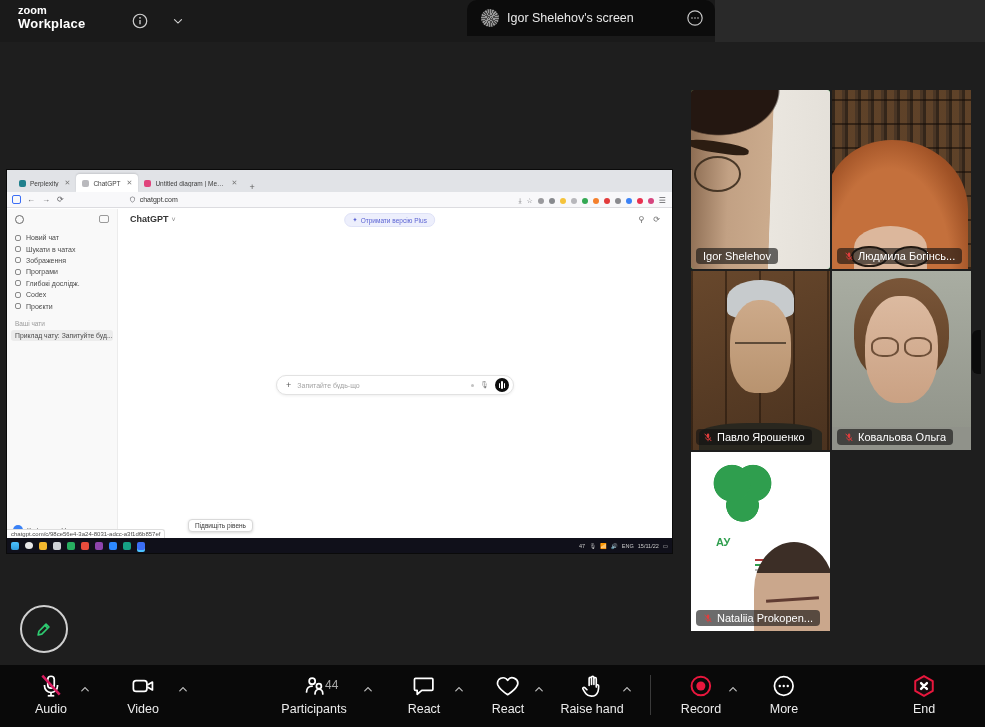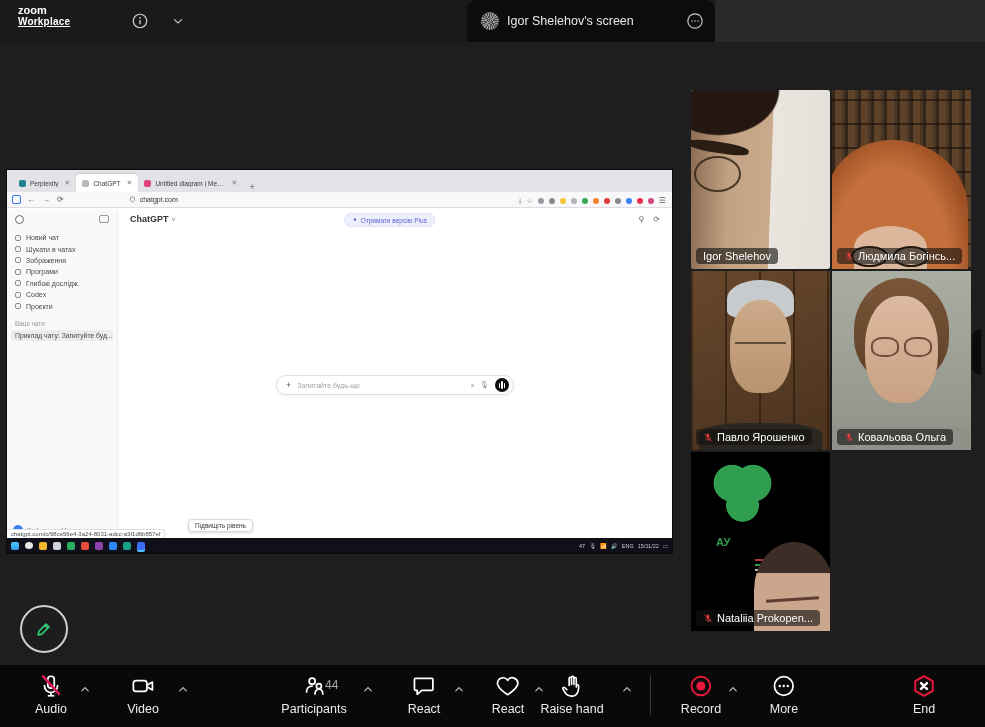--- a/index.html
+++ b/index.html
@@ -4,26 +4,26 @@
 <style>
   * { margin:0; padding:0; box-sizing:border-box; }
   html,body { width:985px; height:727px; overflow:hidden; background:#1e1e1e;
     font-family:"Liberation Sans", sans-serif; -webkit-font-smoothing:antialiased; }
 
   
   #topbar { position:absolute; left:0; top:0; width:985px; height:42px; background:#1a1a1a; }
   #topbar-right { position:absolute; left:715px; top:0; width:270px; height:42px; background:#292929; }
   #logo { position:absolute; left:18px; top:5px; color:#fff; line-height:1.05; }
   #logo .l1 { font-size:11px; font-weight:700; display:block; }
-  #logo .l2 { font-size:10px; font-weight:700; display:block; letter-spacing:.2px;text-decoration:underline; }
+  #logo .l2 { font-size:13px; font-weight:700; display:block; letter-spacing:.2px; }
   .tb-icon { position:absolute; top:9px; display:flex; align-items:center; justify-content:center;
     width:24px; height:24px; cursor:pointer; }
   #meeting-tab { position:absolute; left:213px; top:0; height:42px; display:flex; align-items:center;
     gap:8px; color:#ececec; font-size:13px; padding:0 10px; }
-  #screen-tab { position:absolute; left:467px; top:0; width:248px; height:42px; background:#0c0c0c;
+  #screen-tab { position:absolute; left:467px; top:0; width:248px; height:36px; background:#0c0c0c;
     border-radius:10px 10px 0 0; display:flex; align-items:center; padding:0 10px 0 14px; gap:8px; }
   #screen-tab .avatar { width:18px; height:18px; border-radius:50%; flex:0 0 18px;
     background:repeating-conic-gradient(#9a9a9a 0 9deg, #4a4a4a 9deg 18deg); }
   #screen-tab .stitle { color:#e9e9e9; font-size:12.5px; flex:1; white-space:nowrap; overflow:hidden; }
 
   
   #stage { position:absolute; left:0; top:42px; width:985px; height:623px; background:#1e1e1e; }
 
   
   #share { position:absolute; left:7px; top:128px; width:665px; height:383px; background:#fff;
@@ -144,21 +144,21 @@
   .v-pavlo .glass { left:32%; top:37%; width:36%; height:4%; border-bottom:2px solid rgba(40,30,20,.65); }
   .v-pavlo .body { left:6%; bottom:0; width:88%; height:15%; background:#29271f; border-radius:40% 40% 0 0; }
   .v-kova { background:linear-gradient(#a9ada2,#8f9288); }
   .v-kova .hair { left:16%; top:4%; width:68%; height:58%; background:linear-gradient(#7a5639,#5f4026);
     border-radius:50% 50% 42% 42%; }
   .v-kova .face { left:24%; top:14%; width:52%; height:60%; background:linear-gradient(#dcbaa0,#caa183);
     border-radius:46% 46% 44% 44%; }
   .v-kova .g1 { left:28%; top:37%; width:20%; height:11%; border:2px solid rgba(92,62,40,.85); border-radius:42%; }
   .v-kova .g2 { left:52%; top:37%; width:20%; height:11%; border:2px solid rgba(92,62,40,.85); border-radius:42%; }
   .v-kova .body { left:0; bottom:0; width:100%; height:13%; background:#90928a; }
-  .v-nata { background:#000000; }
+  .v-nata { background:#ffffff; }
   .v-nata .logo { left:10%; top:2%; width:54%; height:48%;
     background:radial-gradient(circle at 36% 32%,#2f9e4e 0 24%,transparent 25%),
       radial-gradient(circle at 64% 32%,#2f9e4e 0 24%,transparent 25%),
       radial-gradient(circle at 50% 58%,#2f9e4e 0 26%,transparent 27%); }
   .v-nata .logotx { left:18%; top:47%; color:#2f9e4e; font-size:11px; font-weight:700; }
   .v-nata .bars { left:46%; top:60%; width:26%; height:2px; background:#b03a3a; box-shadow:0 5px 0 #2f9e4e, 0 10px 0 #b8b8b8; }
   .v-nata .head { right:-3%; bottom:-4%; width:58%; height:54%; border-radius:50% 50% 0 0;
     background:linear-gradient(#3c2e26 0 32%,#caa78c 32%); }
   .v-nata .glass { right:8%; bottom:17%; width:38%; height:3px; background:rgba(70,34,28,.8); transform:rotate(-4deg); }
 
@@ -520,21 +520,21 @@
       <path d="M12 20s-7.3-4.6-9.1-8.9A5.1 5.1 0 0 1 12 6.7 5.1 5.1 0 0 1 21.1 11C19.3 15.4 12 20 12 20z" stroke="#fff" stroke-width="1.6" fill="none" stroke-linejoin="round"></path>
     </svg>
     <span class="clabel">React</span>
   </div>
   <div class="chevbtn" style="left:539px">
     <svg width="13" height="13" viewBox="0 0 24 24">
         <path d="M6 14.5l6-6 6 6" stroke="#b9b9b9" stroke-width="2.4" fill="none" stroke-linecap="round"></path>
       </svg>
   </div>
 
-  <div class="ctl" style="left:572px">
+  <div class="ctl" style="left:592px">
     <svg width="26" height="26" viewBox="0 0 24 24">
       <path d="M9 11.5V5a1.1 1.1 0 0 1 2.2 0v5.5m0-6.3a1.1 1.1 0 0 1 2.2 0v6.3m0-5.2a1.1 1.1 0 0 1 2.2 0V13m0-1.2a1.1 1.1 0 0 1 2.2.3c0 .9-.1 3.4-.6 4.9a6.4 6.4 0 0 1-6.1 4.4c-2.5 0-3.9-.8-5-2.2-.9-1.1-2.3-3.4-2.9-4.5-.5-.9.9-2 1.8-1.2l2 2" stroke="#fff" stroke-width="1.5" fill="none" stroke-linecap="round" stroke-linejoin="round"></path>
     </svg>
     <span class="clabel">Raise hand</span>
   </div>
   <div class="chevbtn" style="left:627px">
     <svg width="13" height="13" viewBox="0 0 24 24">
         <path d="M6 14.5l6-6 6 6" stroke="#b9b9b9" stroke-width="2.4" fill="none" stroke-linecap="round"></path>
       </svg>
   </div>

